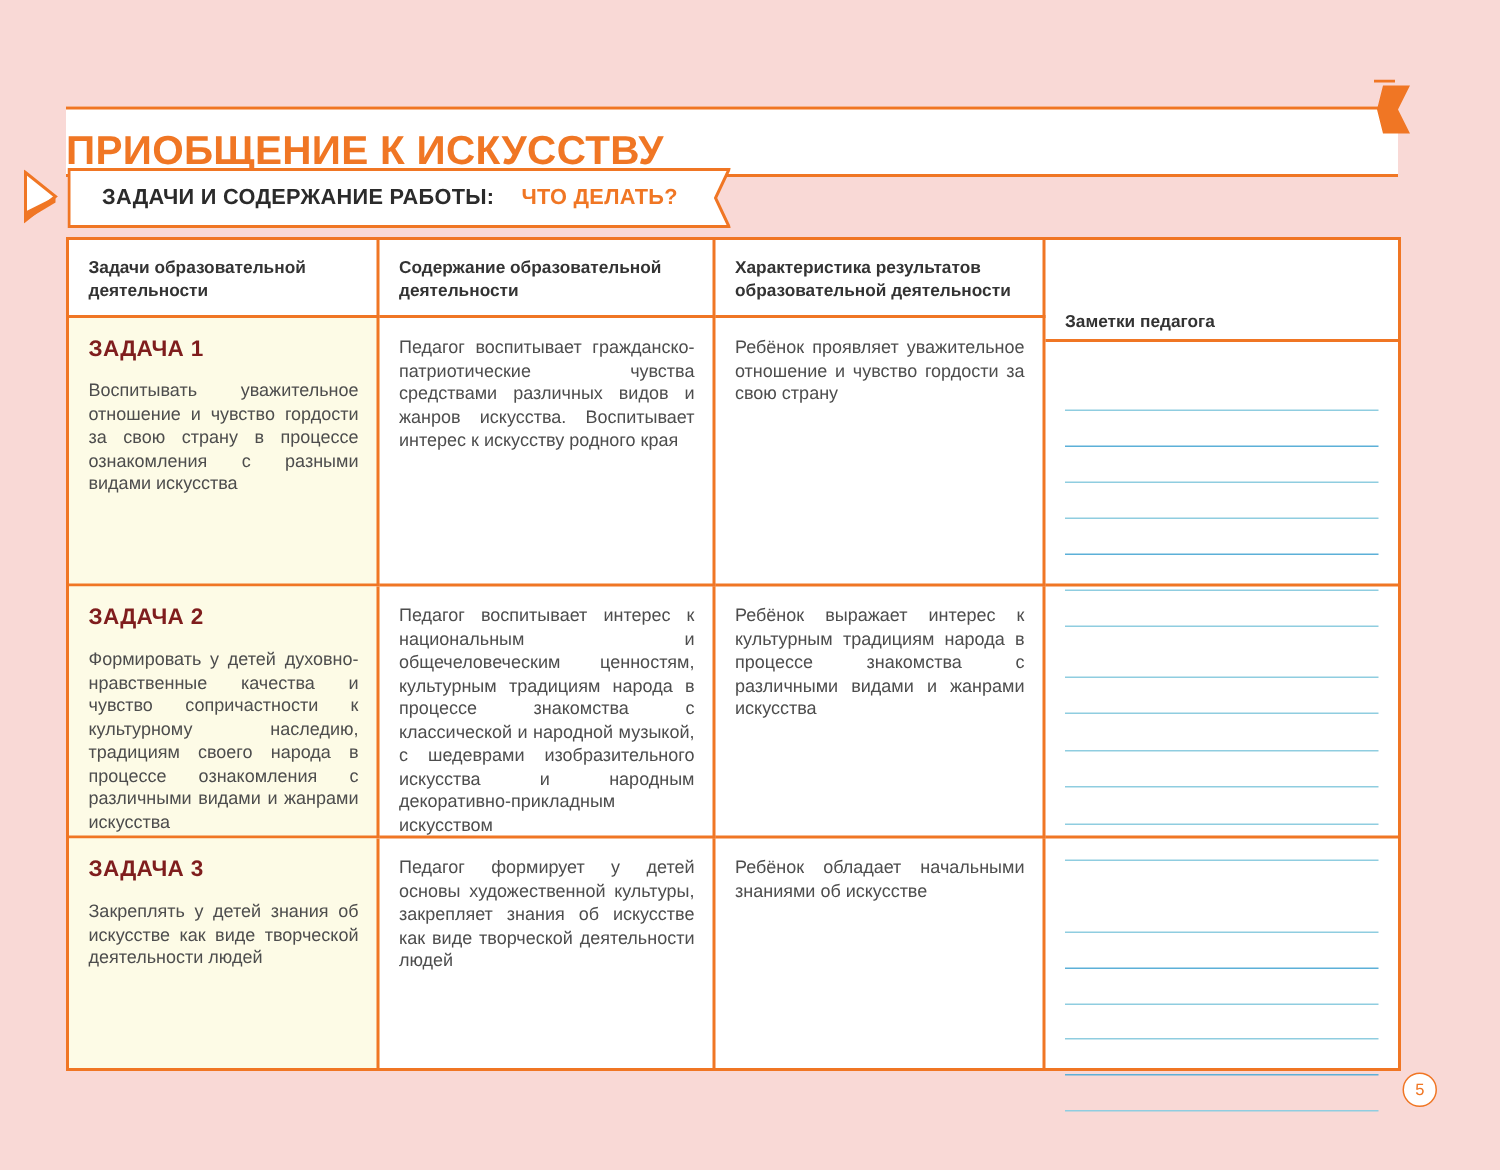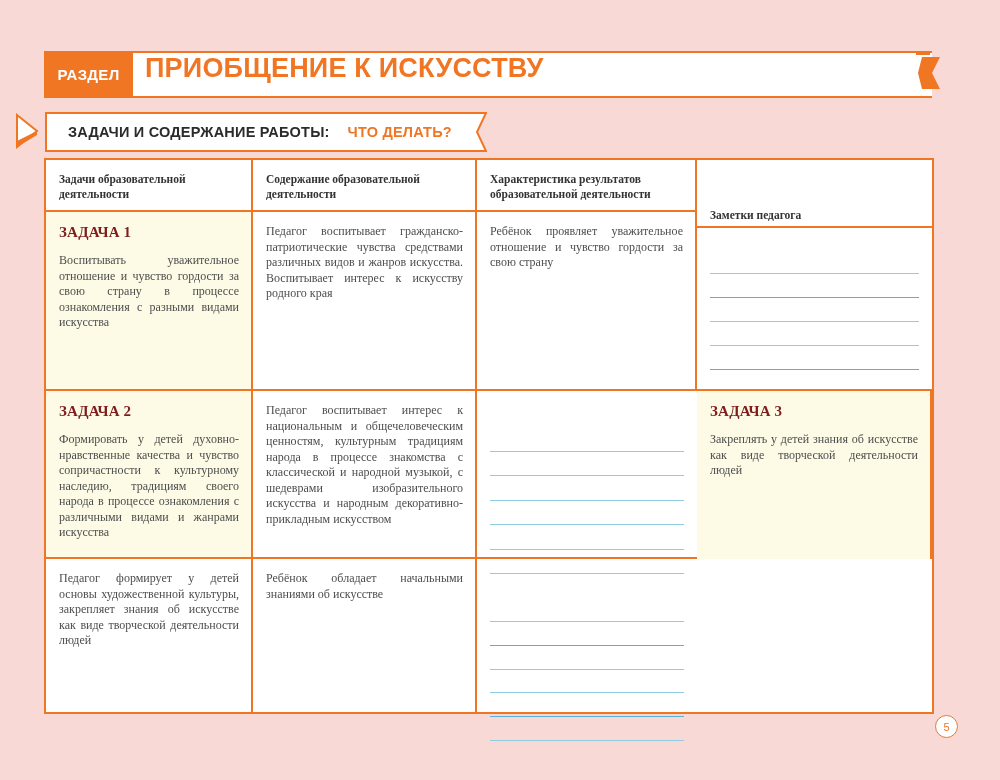--- a/index.html
+++ b/index.html
@@ -17,22 +17,23 @@
     }
     .section-tag {
       width: 89px; height: 47px; background: #f07624;
       color: #fff; font-weight: bold; font-size: 15px;
       display: flex; align-items: center; justify-content: center;
       letter-spacing: 0.3px;
     }
     .section-title-box {
       flex: 1; height: 47px; background: #fff;
       border-top: 2px solid #f07624; border-bottom: 2px solid #f07624;
-      display: flex; align-items: flex-start; padding-left: 12px;
+      display: flex; align-items: flex-end; padding-left: 0;
       position: relative;
+      margin-top: 20px;
     }
     .section-title {
       color: #f07624; font-weight: bold; font-size: 27px; letter-spacing: 0.2px;
     }
     .banner-notch {
       position: absolute; left: 918px; top: 58px; width: 0; height: 0;
     }
     
     .sub-arrow { position: absolute; left: 14px; top: 114px; }
     .sub-ribbon {
@@ -48,21 +49,21 @@
     
     .grid {
       position: absolute; left: 44px; top: 158px; width: 890px; height: 556px;
       border: 2px solid #f07624; background: #fff;
       display: grid;
       grid-template-columns: 207px 224px 220px 235px;
       grid-template-rows: 52px 179px 168px 153px;
     }
     .cell {
       border-right: 2px solid #f07624; border-bottom: 2px solid #f07624;
-      padding: 12px 12px 18px 13px; position: relative; font-family: Liberation Serif, serif;
+      padding: 12px 12px 18px 13px; position: relative;
     }
     .cell.last-col { border-right: none; margin-top: 36px; }
     .cell.last-row { border-bottom: none; }
     .head { font-size: 11.5px; font-weight: bold; color: #333; line-height: 15px; padding-top: 12px; }
     .task-cell { background: #fdfbe6; }
     .task-title {
       color: #7f1d1d; font-weight: bold; font-size: 15px; margin-bottom: 12px; margin-top: 0;
       letter-spacing: 0.2px;
     }
     .body-text {
@@ -78,21 +79,20 @@
     .page-num {
       position: absolute; left: 935px; top: 715px; width: 23px; height: 23px;
       border: 1.5px solid #f07624; border-radius: 50%; background: #fff;
       color: #f07624; font-size: 11px; display: flex; align-items: center; justify-content: center;
     }
   </style>
 </head>
 <body>
 
 <div class="section-banner">
-  <div class="section-tag">РАЗДЕЛ</div>
   <div class="section-title-box">
     <span class="section-title">ПРИОБЩЕНИЕ К ИСКУССТВУ</span>
   </div>
 </div>
 <svg class="banner-notch" width="26" height="40" viewBox="0 0 26 40" style="position:absolute;left:916px;top:53px;width:26px;height:40px;">
   <polygon points="6,4 24,4 16,20 24,36 6,36 2,20" fill="#f07624"></polygon>
   <polygon points="0,0 14,0 14,2 0,2" fill="#f07624"></polygon>
 </svg>
 
 <svg class="sub-arrow" width="26" height="36" viewBox="0 0 26 36" style="position:absolute;left:14px;top:113px;">
@@ -136,20 +136,23 @@
     </div>
   </div>
 
   <div class="cell task-cell">
     <div class="task-title">ЗАДАЧА 2</div>
     <div class="body-text">Формировать у детей духовно-нравственные качества и чувство сопричастности к культурному наследию, традициям своего народа в процессе ознакомления с различными видами и жанрами искусства</div>
   </div>
   <div class="cell">
     <div class="body-text">Педагог воспитывает интерес к национальным и общечеловеческим ценностям, культурным традициям народа в процессе знакомства с классической и народной музыкой, с шедеврами изобразительного искусства и народным декоративно-прикладным искусством</div>
   </div>
+  <div class="cell">
+    <div class="body-text">Ребёнок выражает интерес к культурным традициям народа в процессе знакомства с различными видами и жанрами искусства</div>
+  </div>
   <div class="cell last-col">
     <div class="notes-lines">
       <div class="notes-line" style="top:24px"></div>
       <div class="notes-line" style="top:48px"></div>
       <div class="notes-line" style="top:73px"></div>
       <div class="notes-line" style="top:97px"></div>
       <div class="notes-line" style="top:122px"></div>
       <div class="notes-line" style="top:146px"></div>
     </div>
   </div>

